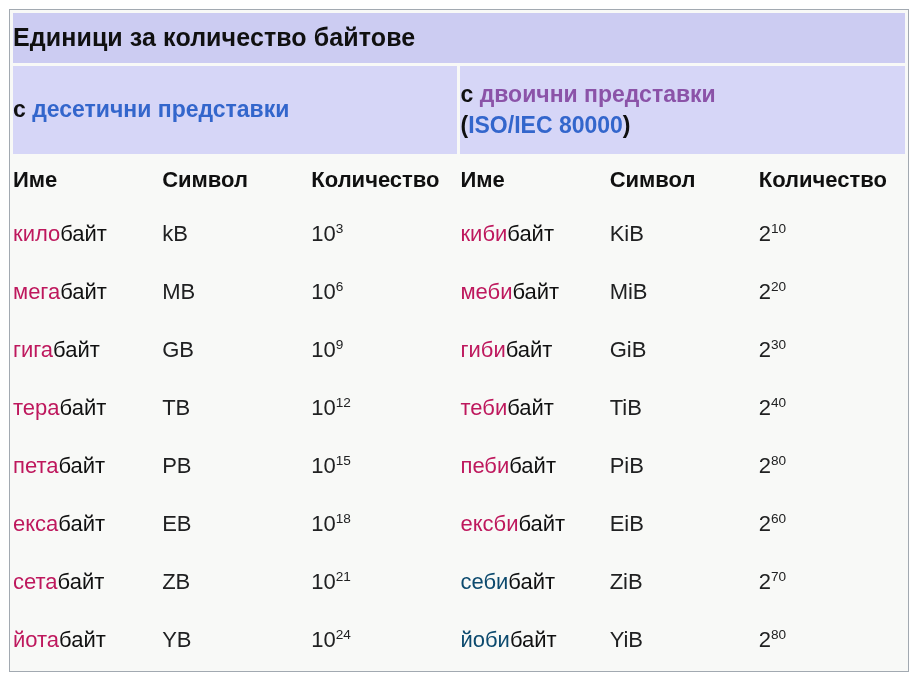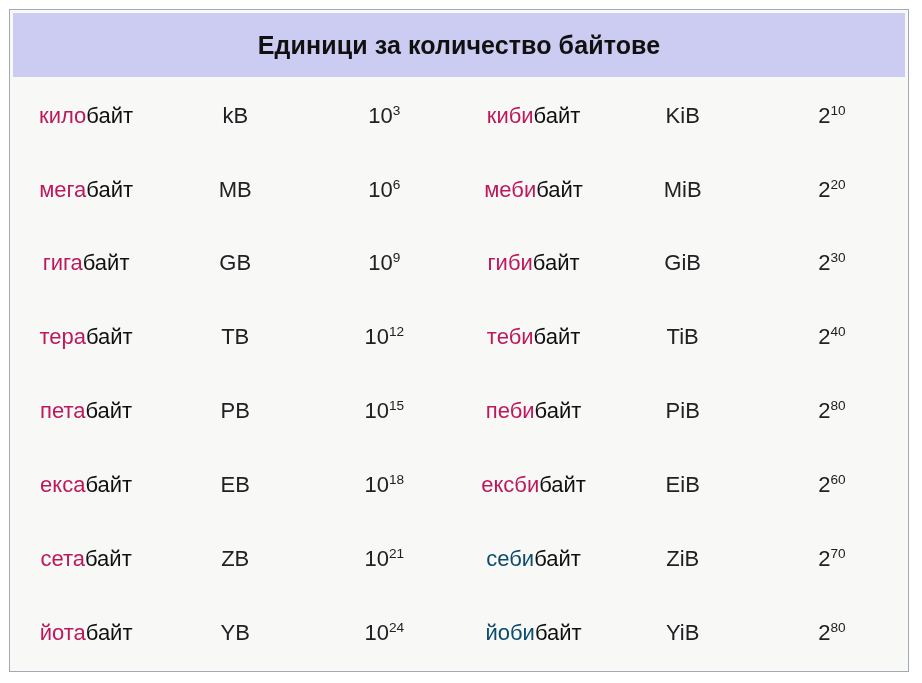--- a/index.html
+++ b/index.html
@@ -30,21 +30,20 @@
     height: 100%;
     border-collapse: separate;
     border-spacing: 3px;
     table-layout: fixed;
     background: #f8f9f7;
   }
 
   td, th {
     padding: 0;
     margin: 11px;
-    text-align: center;
     vertical-align: middle;
     font-weight: normal;
   }
 
   
   .title-cell {
     background: #ccccf2;
     font-size: 25px;
     font-weight: bold;
     color: #101010;
@@ -117,21 +116,38 @@
 <body>
 
 <div id="table-wrap">
   <table class="byte-units">
     <tbody>
 
       <tr>
         <td class="title-cell" colspan="6">Единици за количество байтове</td>
       </tr>
 
-
+      <tr>
+        <td class="group-cell" colspan="3">
+          <span class="line"><span>с </span><span class="link-blue">десетични представки</span></span>
+        </td>
+        <td class="group-cell" colspan="3">
+          <span class="line"><span>с </span><span class="link-purple">двоични представки</span></span>
+          <span class="line"><span class="paren">(</span><span class="link-blue">ISO/IEC 80000</span><span class="paren">)</span></span>
+        </td>
+      </tr>
+
+      <tr>
+        <td class="colhead">Име</td>
+        <td class="colhead">Символ</td>
+        <td class="colhead">Количество</td>
+        <td class="colhead">Име</td>
+        <td class="colhead">Символ</td>
+        <td class="colhead">Количество</td>
+      </tr>
 
     <tr class="data-row">
           <td class="name-cell"><span class="prefix ">кило</span><span class="base">байт</span></td>
           <td class="symbol-cell">kB</td>
           <td class="qty-cell"><span>10</span><sup>3</sup></td>
           <td class="name-cell"><span class="prefix ">киби</span><span class="base">байт</span></td>
           <td class="symbol-cell">KiB</td>
           <td class="qty-cell"><span>2</span><sup>10</sup></td>
         </tr>
         <tr class="data-row">

